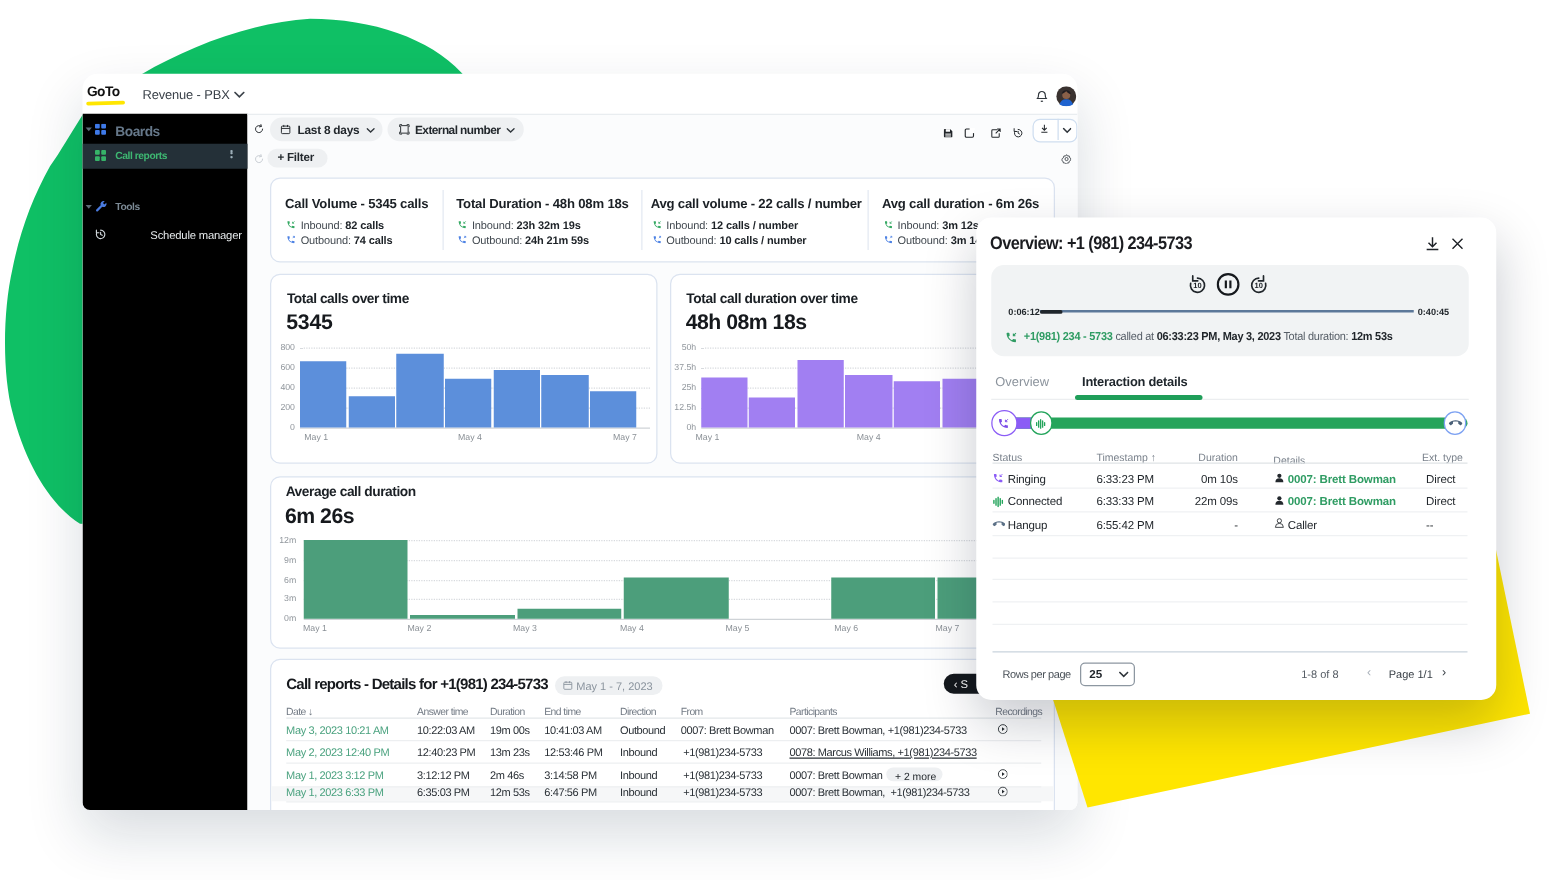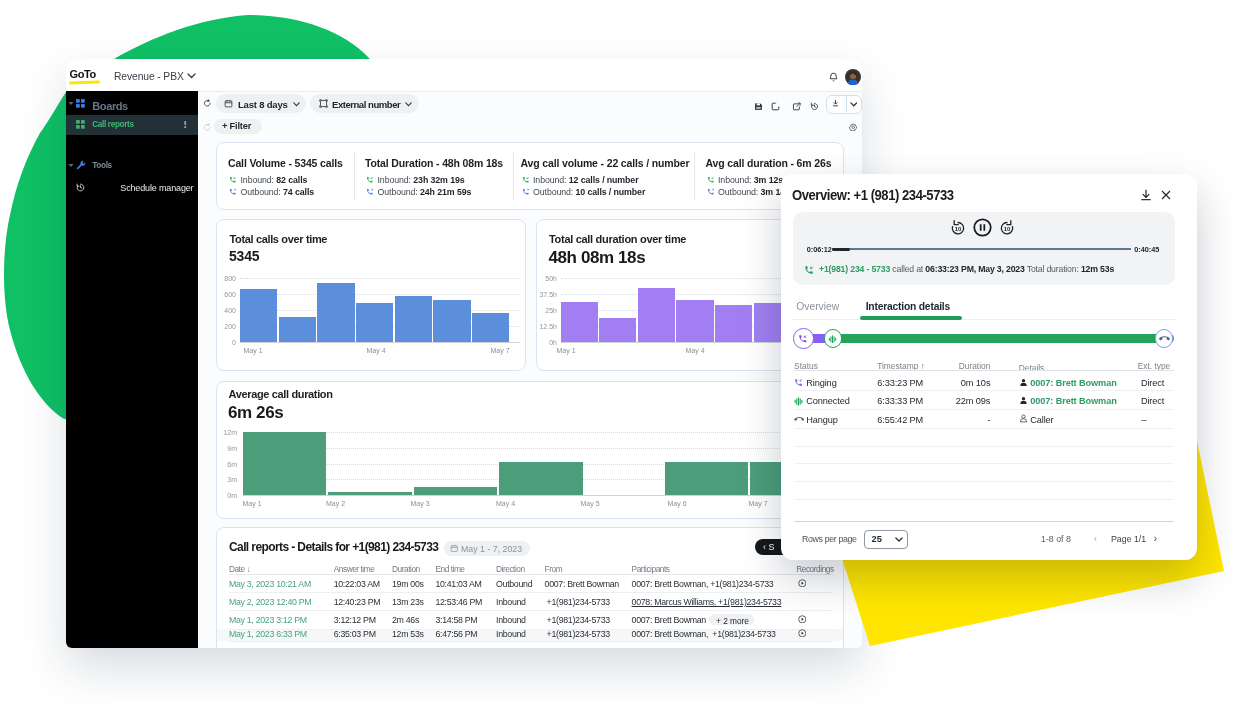--- a/index.html
+++ b/index.html
@@ -184,21 +184,21 @@
       <path d="M6.62 10.79c1.44 2.83 3.76 5.14 6.59 6.59l2.2-2.21c.27-.27.67-.36 1.02-.24 1.12.37 2.33.57 3.57.57.55 0 1 .45 1 1V20c0 .55-.45 1-1 1-9.39 0-17-7.61-17-17 0-.55.45-1 1-1h3.5c.55 0 1 .45 1 1 0 1.25.2 2.45.57 3.57.11.35.03.74-.25 1.02l-2.2 2.2z" fill="#35A963"></path>
       <path d="M21 3.5l-4.5 4.5M16 4.5V8.5h4" fill="none" stroke="#35A963" stroke-width="2"></path>
     </svg>
   <svg class="a" style="left:640.5px;top:129px" width="7.5" height="7.5" viewBox="0 0 24 24">
       <path d="M6.62 10.79c1.44 2.83 3.76 5.14 6.59 6.59l2.2-2.21c.27-.27.67-.36 1.02-.24 1.12.37 2.33.57 3.57.57.55 0 1 .45 1 1V20c0 .55-.45 1-1 1-9.39 0-17-7.61-17-17 0-.55.45-1 1-1h3.5c.55 0 1 .45 1 1 0 1.25.2 2.45.57 3.57.11.35.03.74-.25 1.02l-2.2 2.2z" fill="#4D82E4"></path>
       <path d="M16.5 8L21 3.5M17 3.5h4v4" fill="none" stroke="#4D82E4" stroke-width="2"></path>
     </svg>
 
   <div class="a" style="left:150px;top:160.5px;width:310px;height:151.5px;background:#fff;border:1px solid #dbe3f0;border-radius:8px;box-sizing:border-box;"></div>
   <div class="a b" style="left:163.5px;top:174px;font-size:11px;color:#1b2025;letter-spacing:-.35px;">Total calls over time</div>
-  <div class="a b" style="left:163px;top:189px;font-size:14px;color:#16191d;letter-spacing:-.2px;">5345</div>
+  <div class="a b" style="left:163px;top:189px;font-size:17px;color:#16191d;letter-spacing:-.2px;">5345</div>
 
   <div class="a grid" style="left:174px;top:219.6px;width:280px;"></div>
   <div class="a grid" style="left:174px;top:235.6px;width:280px;"></div>
   <div class="a grid" style="left:174px;top:251.6px;width:280px;"></div>
   <div class="a grid" style="left:174px;top:267.6px;width:280px;"></div>
   <div class="a grid2" style="left:174px;top:283.6px;width:280px;"></div>
   <div class="a ylab" style="left:146px;top:216.6px;width:24px;">800</div>
   <div class="a ylab" style="left:146px;top:232.6px;width:24px;">600</div>
   <div class="a ylab" style="left:146px;top:248.6px;width:24px;">400</div>
   <div class="a ylab" style="left:146px;top:264.6px;width:24px;">200</div>

